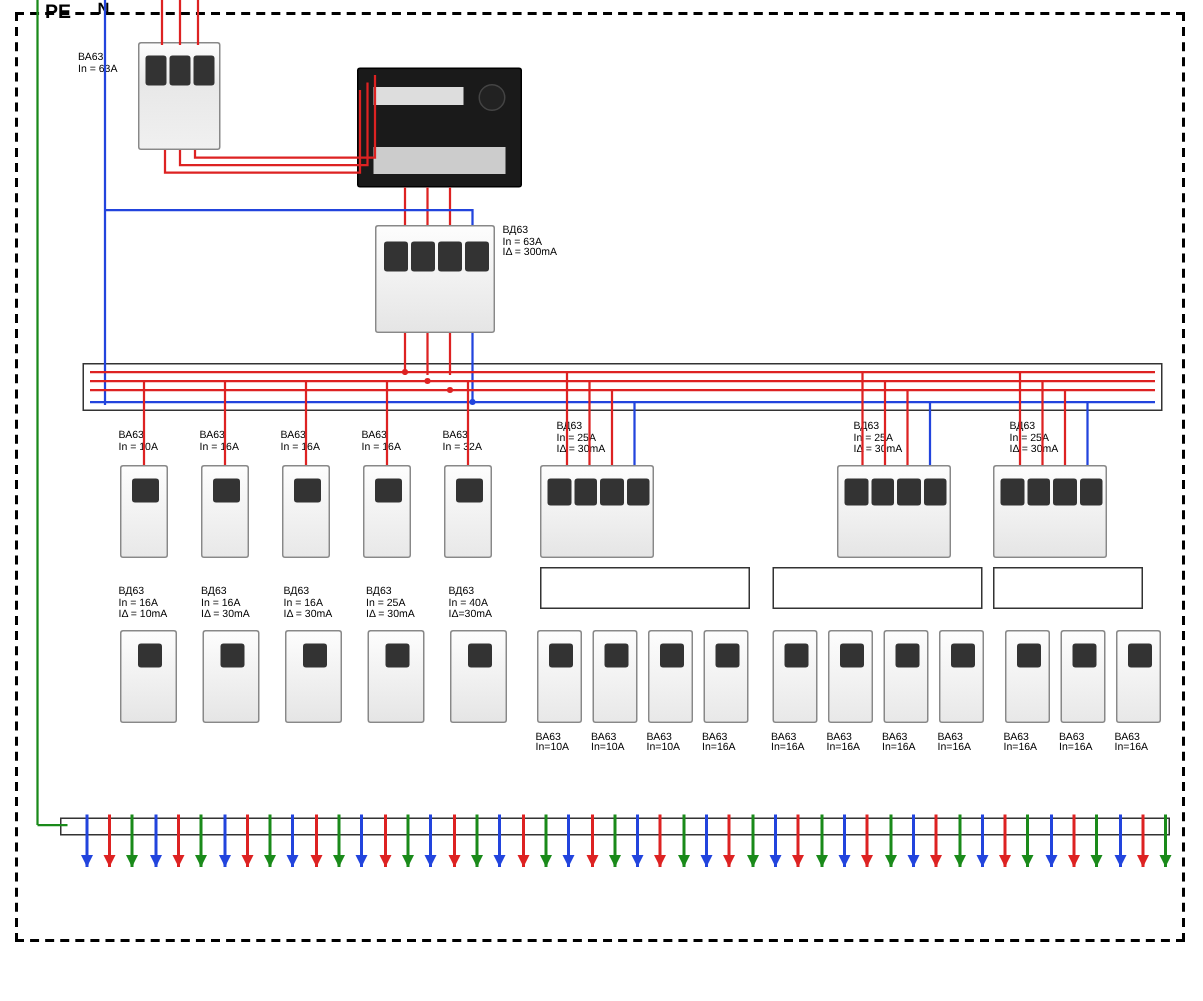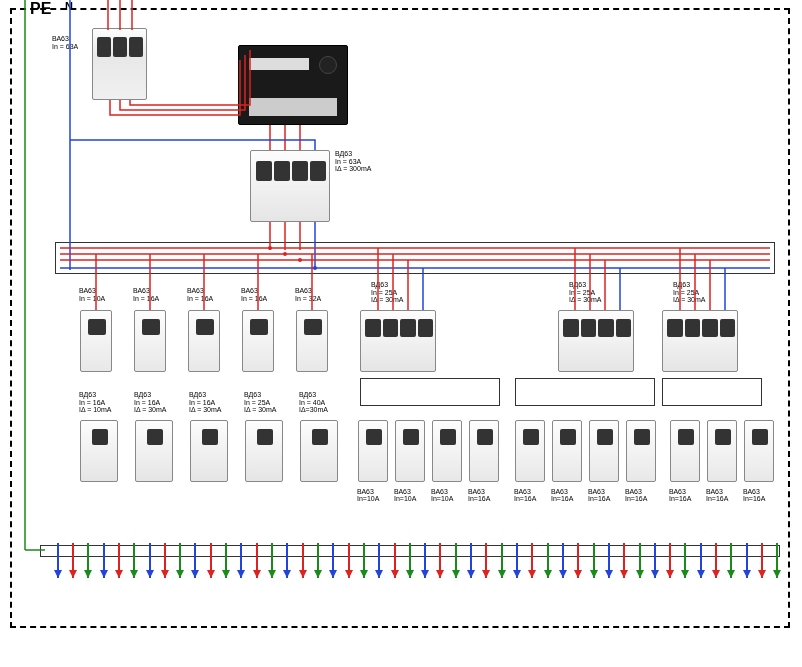--- a/index.html
+++ b/index.html
@@ -1,18 +1,18 @@
 <!DOCTYPE html>
 <html><head>
   <meta charset="utf-8">
   <style>
     *{margin:0;padding:0;box-sizing:border-box}
     body{width:802px;height:667px;font-family:Arial,sans-serif;font-size:7px;position:relative;background:#fff}
     .panel-border{position:absolute;top:8px;left:10px;width:780px;height:620px;border:2px dashed #000}
-    .label-pe{position:absolute;top:0;left:30px;font-weight:bold;font-size:16px}
+    .label-pe{position:absolute;top:0;left:30px;font-weight:bold;font-size:13px}
     .label-n{position:absolute;top:0;left:65px;font-weight:bold;font-size:11px}
 
     
     .main-breaker{position:absolute;top:28px;left:92px;width:55px;height:72px;background:linear-gradient(#fdfdfd 0%,#e8e8e8 40%,#f0f0f0 100%);border:1px solid #888;border-radius:2px}
     .main-breaker .toggles{position:absolute;top:8px;left:4px;width:46px;height:20px;display:flex;gap:2px}
     .main-breaker .toggles span{flex:1;background:#333;border-radius:2px}
     .main-breaker-label{position:absolute;top:35px;left:52px;line-height:1.1}
 
     
     .meter{position:absolute;top:45px;left:238px;width:110px;height:80px;background:#1a1a1a;border:1px solid #000;border-radius:2px}

